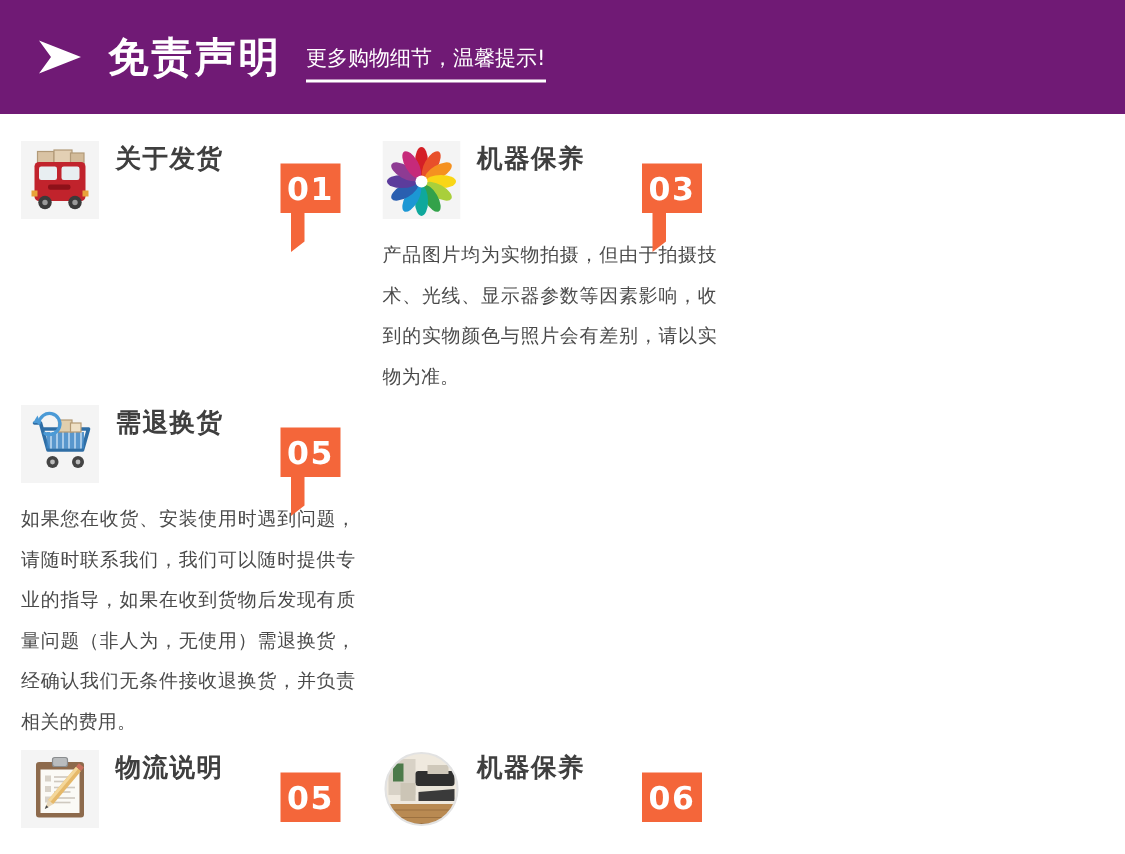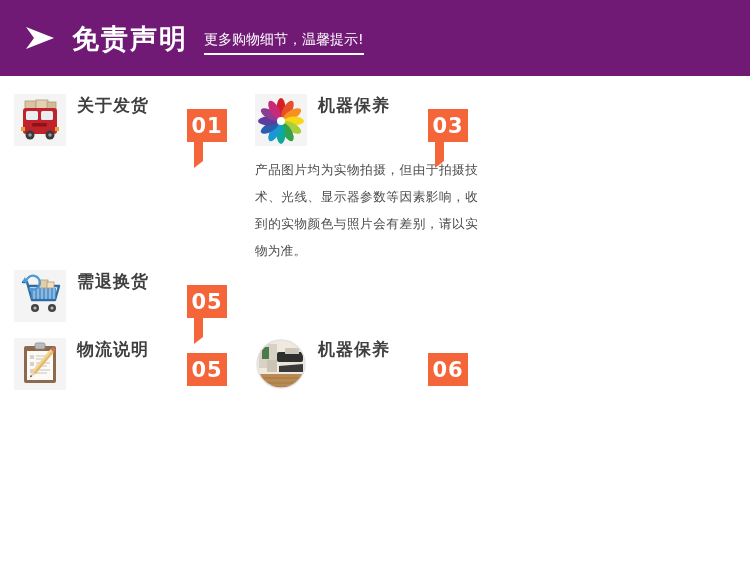--- a/index.html
+++ b/index.html
@@ -238,20 +238,21 @@
         <circle cx="38" cy="38" r="4" fill="#444"></circle>
         <circle cx="21" cy="38" r="1.6" fill="#bbb"></circle>
         <circle cx="38" cy="38" r="1.6" fill="#bbb"></circle>
       </svg>
       <span class="card-title">需退换货</span>
       <span class="badge">
         <span class="badge-box">05</span>
         <span class="badge-tail"></span>
       </span>
     </div>
+    <div class="card-body">如果您在收货、安装使用时遇到问题，请随时联系我们，我们可以随时提供专业的指导，如果在收到货物后发现有质量问题（非人为，无使用）需退换货，经确认我们无条件接收退换货，并负责相关的费用。</div>
   </div>
 
   <div class="card">
   </div>
 
   <div class="card">
     <div class="card-head">
       <svg class="card-icon" viewBox="0 0 52 52">
         <rect x="0" y="0" width="52" height="52" fill="#f4f4f4"></rect>
         <rect x="10" y="8" width="32" height="37" rx="2" fill="#8d6a4c"></rect>

